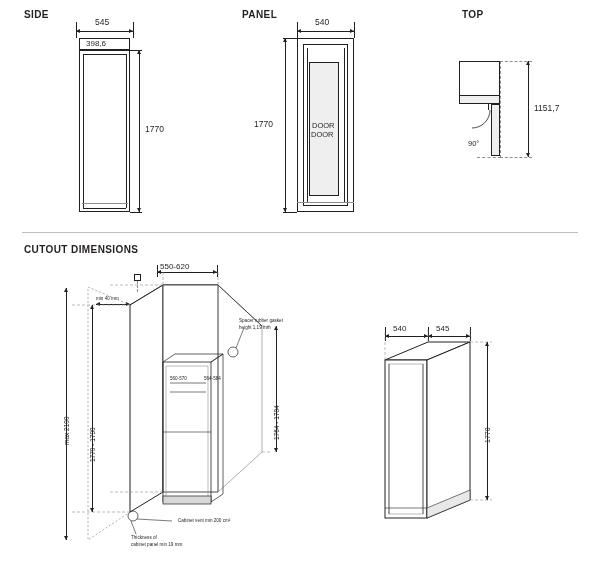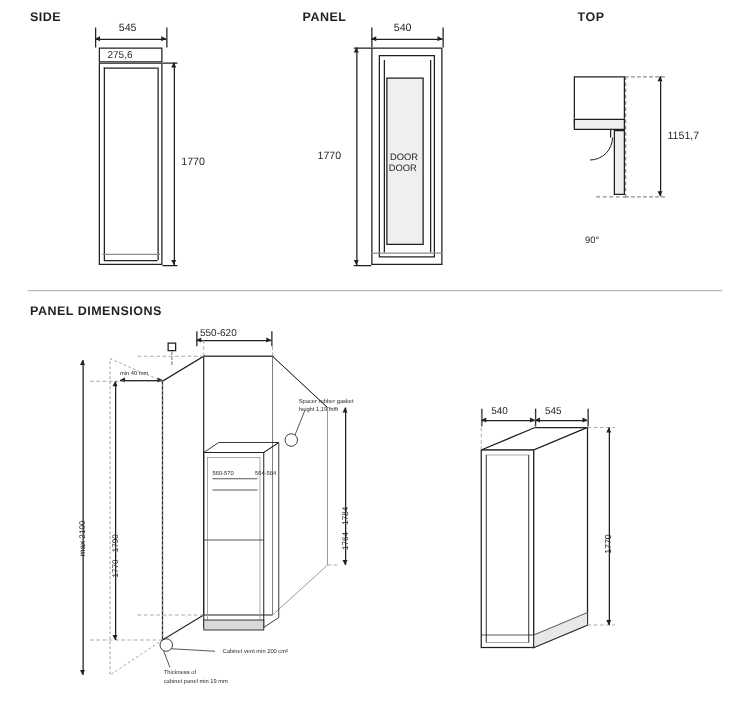--- a/index.html
+++ b/index.html
@@ -128,21 +128,21 @@
   <div class="sec-title" style="left:462px; top:9px;">TOP</div>
 
   <div>
 
     <div class="tick" style="left:76px; top:22px; height:16px;"></div>
     <div class="tick" style="left:133px; top:22px; height:16px;"></div>
     <div class="arrowline" style="left:76px; top:31px; width:57px;"></div>
     <div class="lbl" style="left:95px; top:18px;">545</div>
 
     <div class="box" style="left:79px; top:38px; width:51px; height:12px;"></div>
-    <div class="lbl" style="left:86px; top:39px; font-size:8px;">275,6</div>
+    <div class="lbl" style="left:86px; top:39px; font-size:8px;">398,6</div>
 
     <div class="box" style="left:79px; top:50px; width:51px; height:162px;"></div>
     <div class="ln" style="left:83px; top:54px; width:43px; height:1px; background:#231f20;"></div>
     <div class="ln" style="left:83px; top:54px; width:1px; height:154px;"></div>
     <div class="ln" style="left:126px; top:54px; width:1px; height:154px;"></div>
     <div class="ln" style="left:83px; top:208px; width:43px; height:1px;"></div>
 
     <div class="ln" style="left:82px; top:203px; width:46px; height:1px; background:#8d8d8d;"></div>
 
     <div class="arrowline-v" style="left:139px; top:50px; height:162px;"></div>
@@ -183,29 +183,29 @@
     <div class="boxf" style="left:491px; top:104px; width:9px; height:52px;"></div>
 
     <div class="dash-v" style="left:500px; top:61px; height:97px;"></div>
     <div class="dash-h" style="left:477px; top:157px; width:24px;"></div>
     <div class="dash-h" style="left:500px; top:61px; width:32px;"></div>
     <div class="dash-h" style="left:500px; top:157px; width:32px;"></div>
 
     <svg style="left:470px; top:108px; width:26px; height:26px;">
       <path d="M 20 2 A 18 18 0 0 1 2 20" fill="none" stroke="#231f20" stroke-width="0.8"></path>
     </svg>
-    <div class="lbl" style="left:468px; top:140px; font-size:7.5px;margin-top:48px;">90°</div>
+    <div class="lbl" style="left:468px; top:140px; font-size:7.5px;">90°</div>
 
     <div class="arrowline-v" style="left:528px; top:61px; height:96px;"></div>
     <div class="lbl" style="left:534px; top:104px;">1151,7</div>
   </div>
 
   <div class="divider" style="left:22px; top:232px; width:556px;"></div>
 
-  <div class="sec-title" style="left:24px; top:244px;">PANEL DIMENSIONS</div>
+  <div class="sec-title" style="left:24px; top:244px;">CUTOUT DIMENSIONS</div>
 
   <div>
 
     <div class="tick" style="left:157px; top:265px; height:12px;"></div>
     <div class="tick" style="left:217px; top:265px; height:12px;"></div>
     <div class="arrowline" style="left:157px; top:272px; width:60px;"></div>
     <div class="lbl" style="left:160px; top:262px; font-size:8px;">550-620</div>
 
     <div class="box" style="left:134px; top:274px; width:7px; height:7px;"></div>
     <div class="dash-v" style="left:137px; top:281px; height:11px;"></div>

